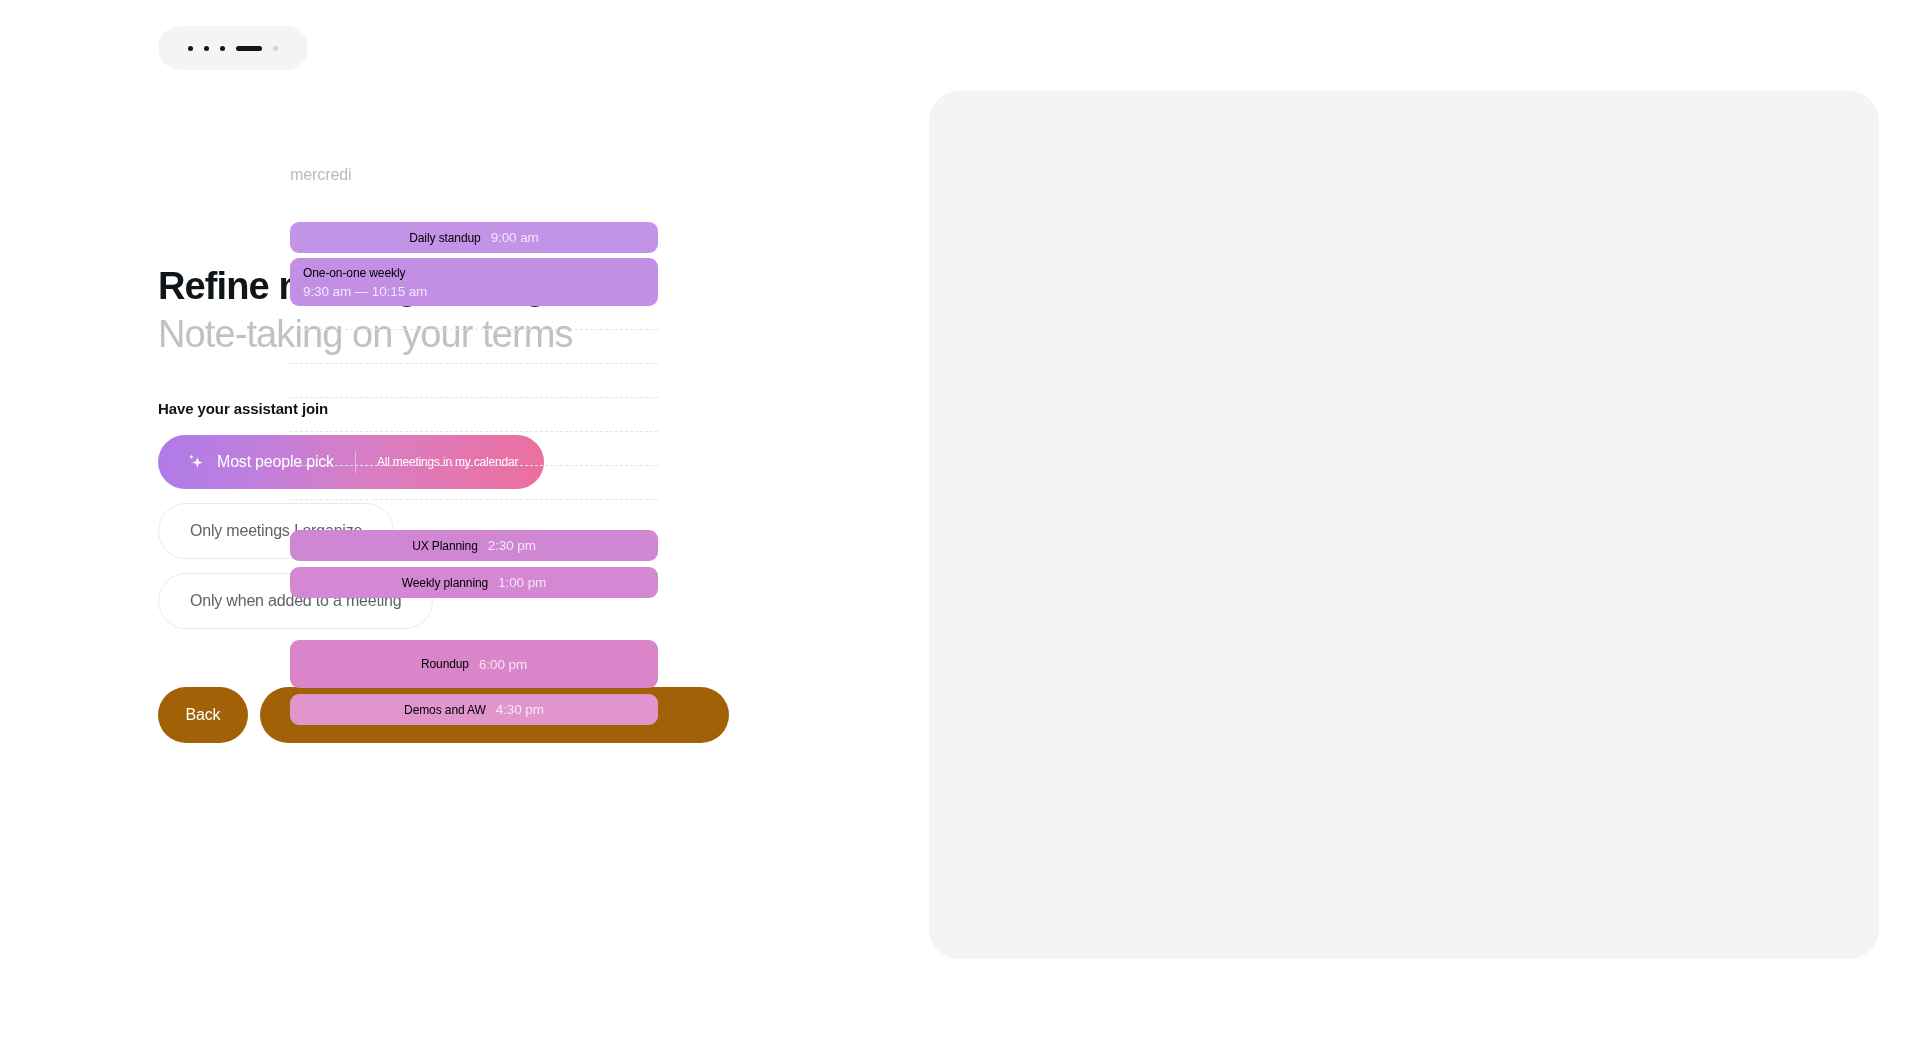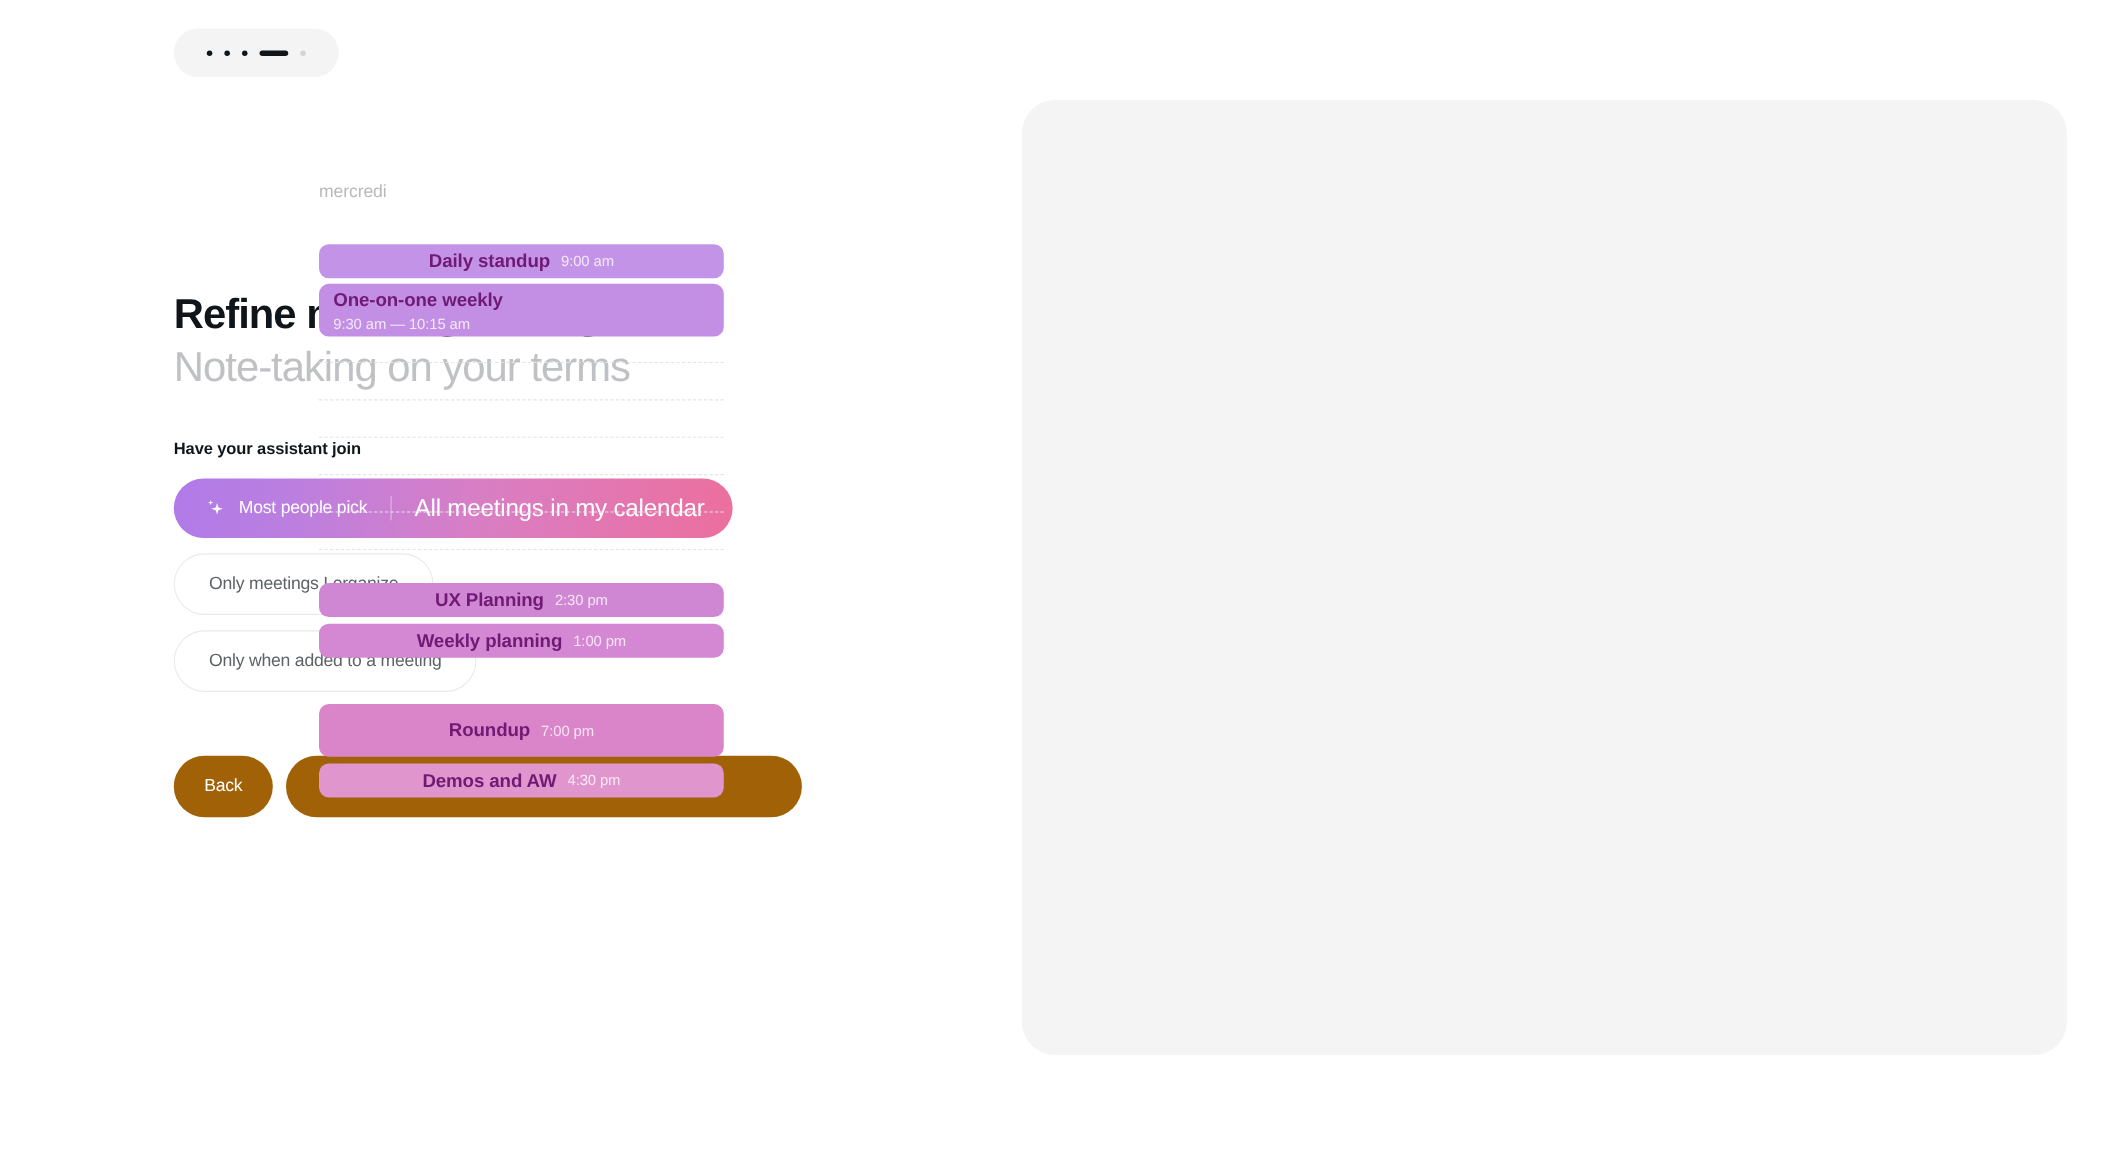--- a/index.html
+++ b/index.html
@@ -127,21 +127,21 @@
 
   .pill-divider {
     width: 1px;
     height: 22px;
     background: rgba(255,255,255,0.45);
     margin: 0 21px;
     flex: 0 0 auto;
   }
 
   .pill-value {
-    font-size: 22px;
+    font-size: 12px;
     font-weight: 400;
     color: #ffffff;
     letter-spacing: -0.2px;
   }
 
   .pill.outline {
     background: #ffffff;
     border: 1px solid #eaeaec;
     color: #5d6367;
     font-weight: 400;
@@ -212,23 +212,23 @@
     justify-content: center;
     overflow: hidden;
   }
   .event.compact {
     height: 31px;
     flex-direction: row;
     align-items: center;
     gap: 10px;
   }
   .event-title {
-    font-size: 17px;
-    font-weight: 700;
-    color: #701a75;
+    font-size: 12px;
+    font-weight: 400;
+    color: #000000;
     letter-spacing: -0.1px;
     white-space: nowrap;
   }
   .event-time {
     font-size: 13.5px;
     font-weight: 400;
     color: rgba(255,255,255,0.78);
     letter-spacing: -0.1px;
     white-space: nowrap;
   }
@@ -308,21 +308,21 @@
       <div class="event compact" style="background: rgb(207, 135, 212); height: 31px; margin-bottom: 6px;">
         <span class="event-title">UX Planning</span>
         <span class="event-time">2:30 pm</span>
       </div>
       <div class="event compact" style="background: rgb(212, 135, 210); height: 31px; margin-bottom: 42px;">
         <span class="event-title">Weekly planning</span>
         <span class="event-time">1:00 pm</span>
       </div>
       <div class="event compact" style="background: rgb(218, 133, 201); height: 48px; margin-bottom: 6px;">
         <span class="event-title">Roundup</span>
-        <span class="event-time">7:00 pm</span>
+        <span class="event-time">6:00 pm</span>
       </div>
       <div class="event compact" style="background: rgb(224, 149, 205); height: 31px;">
         <span class="event-title">Demos and AW</span>
         <span class="event-time">4:30 pm</span>
       </div>
     </div>
 
 </div>
 
 </body></html>

